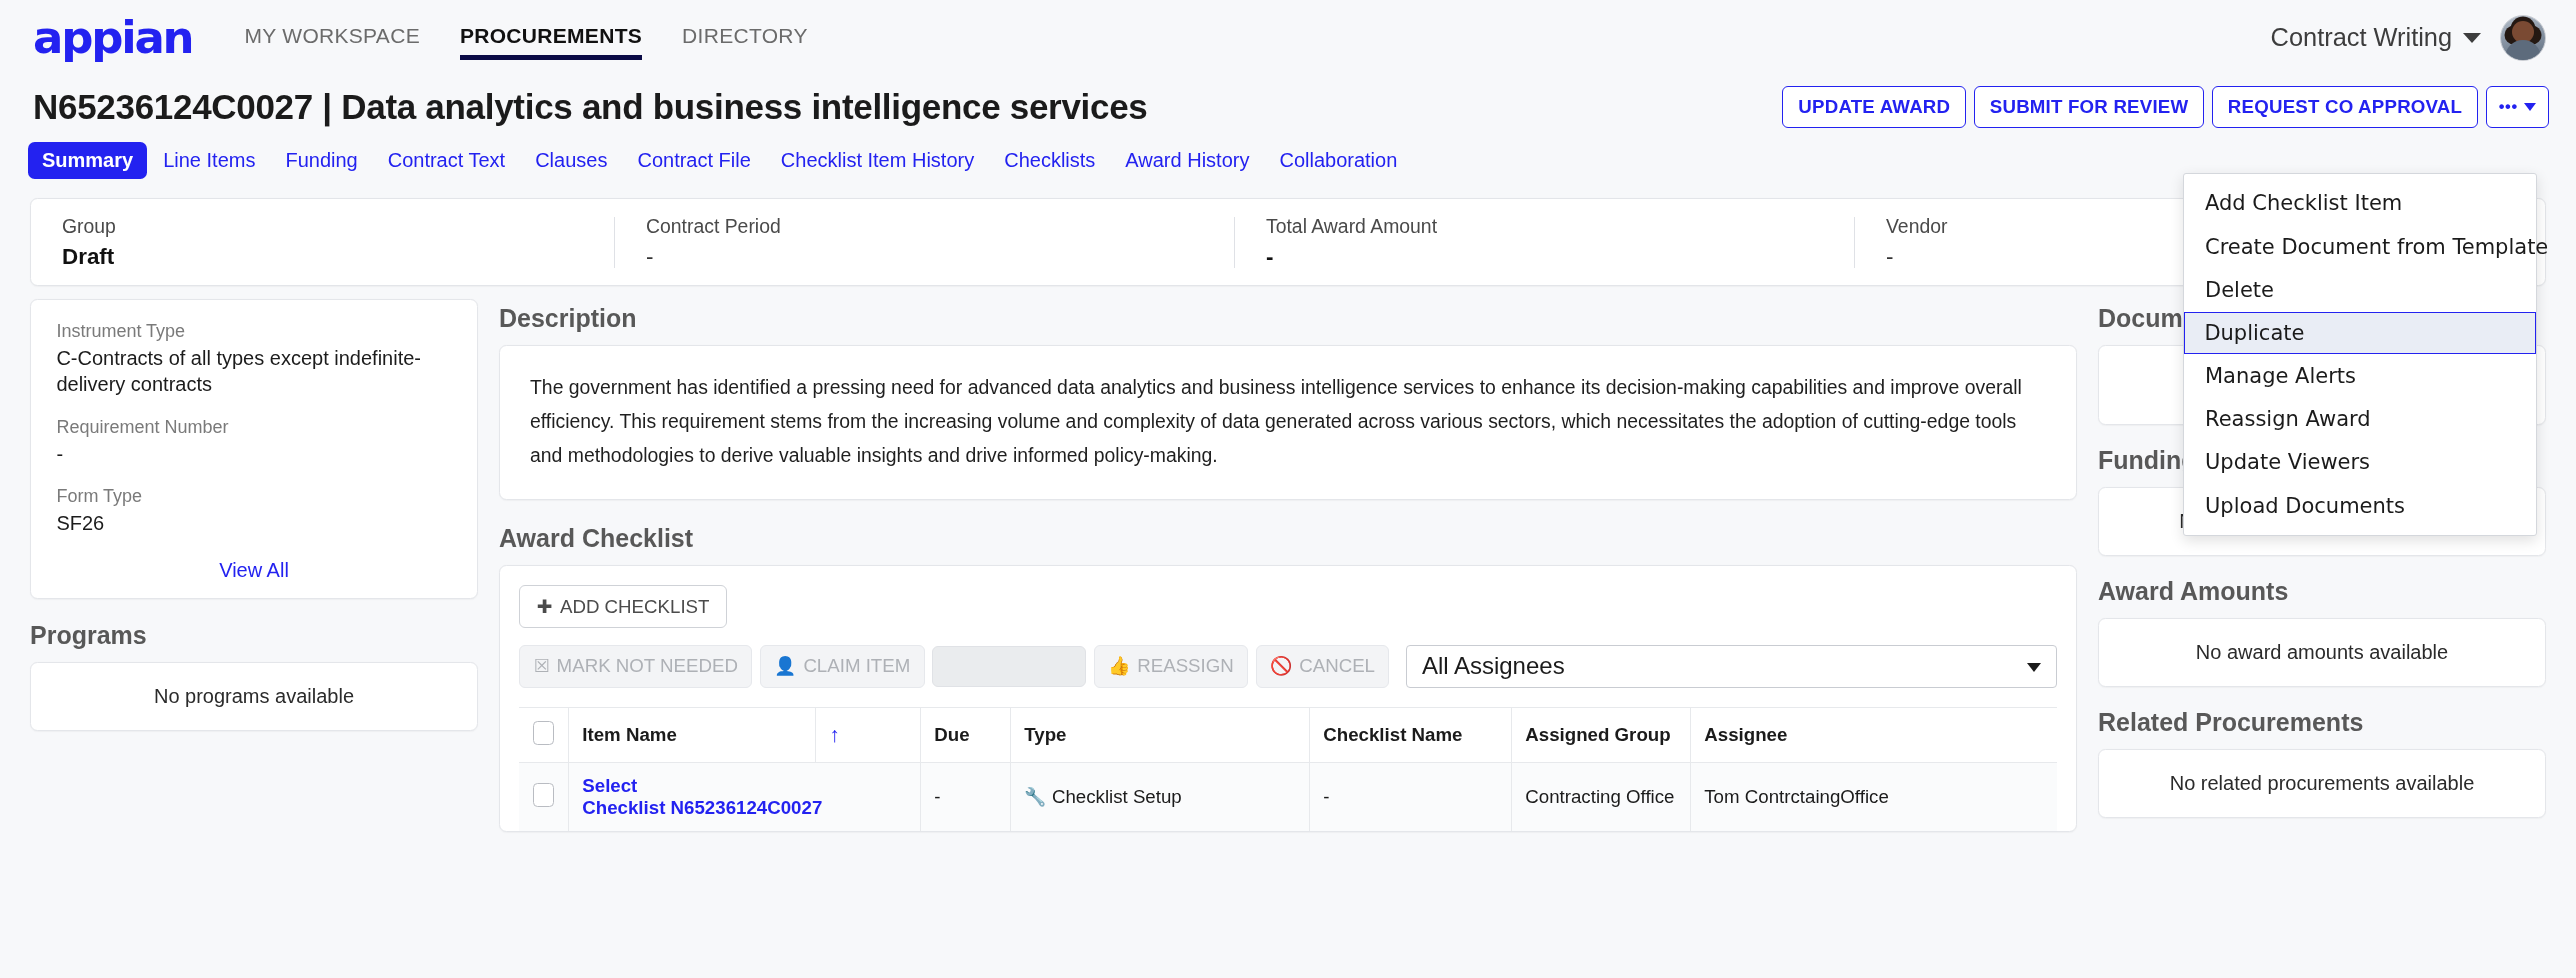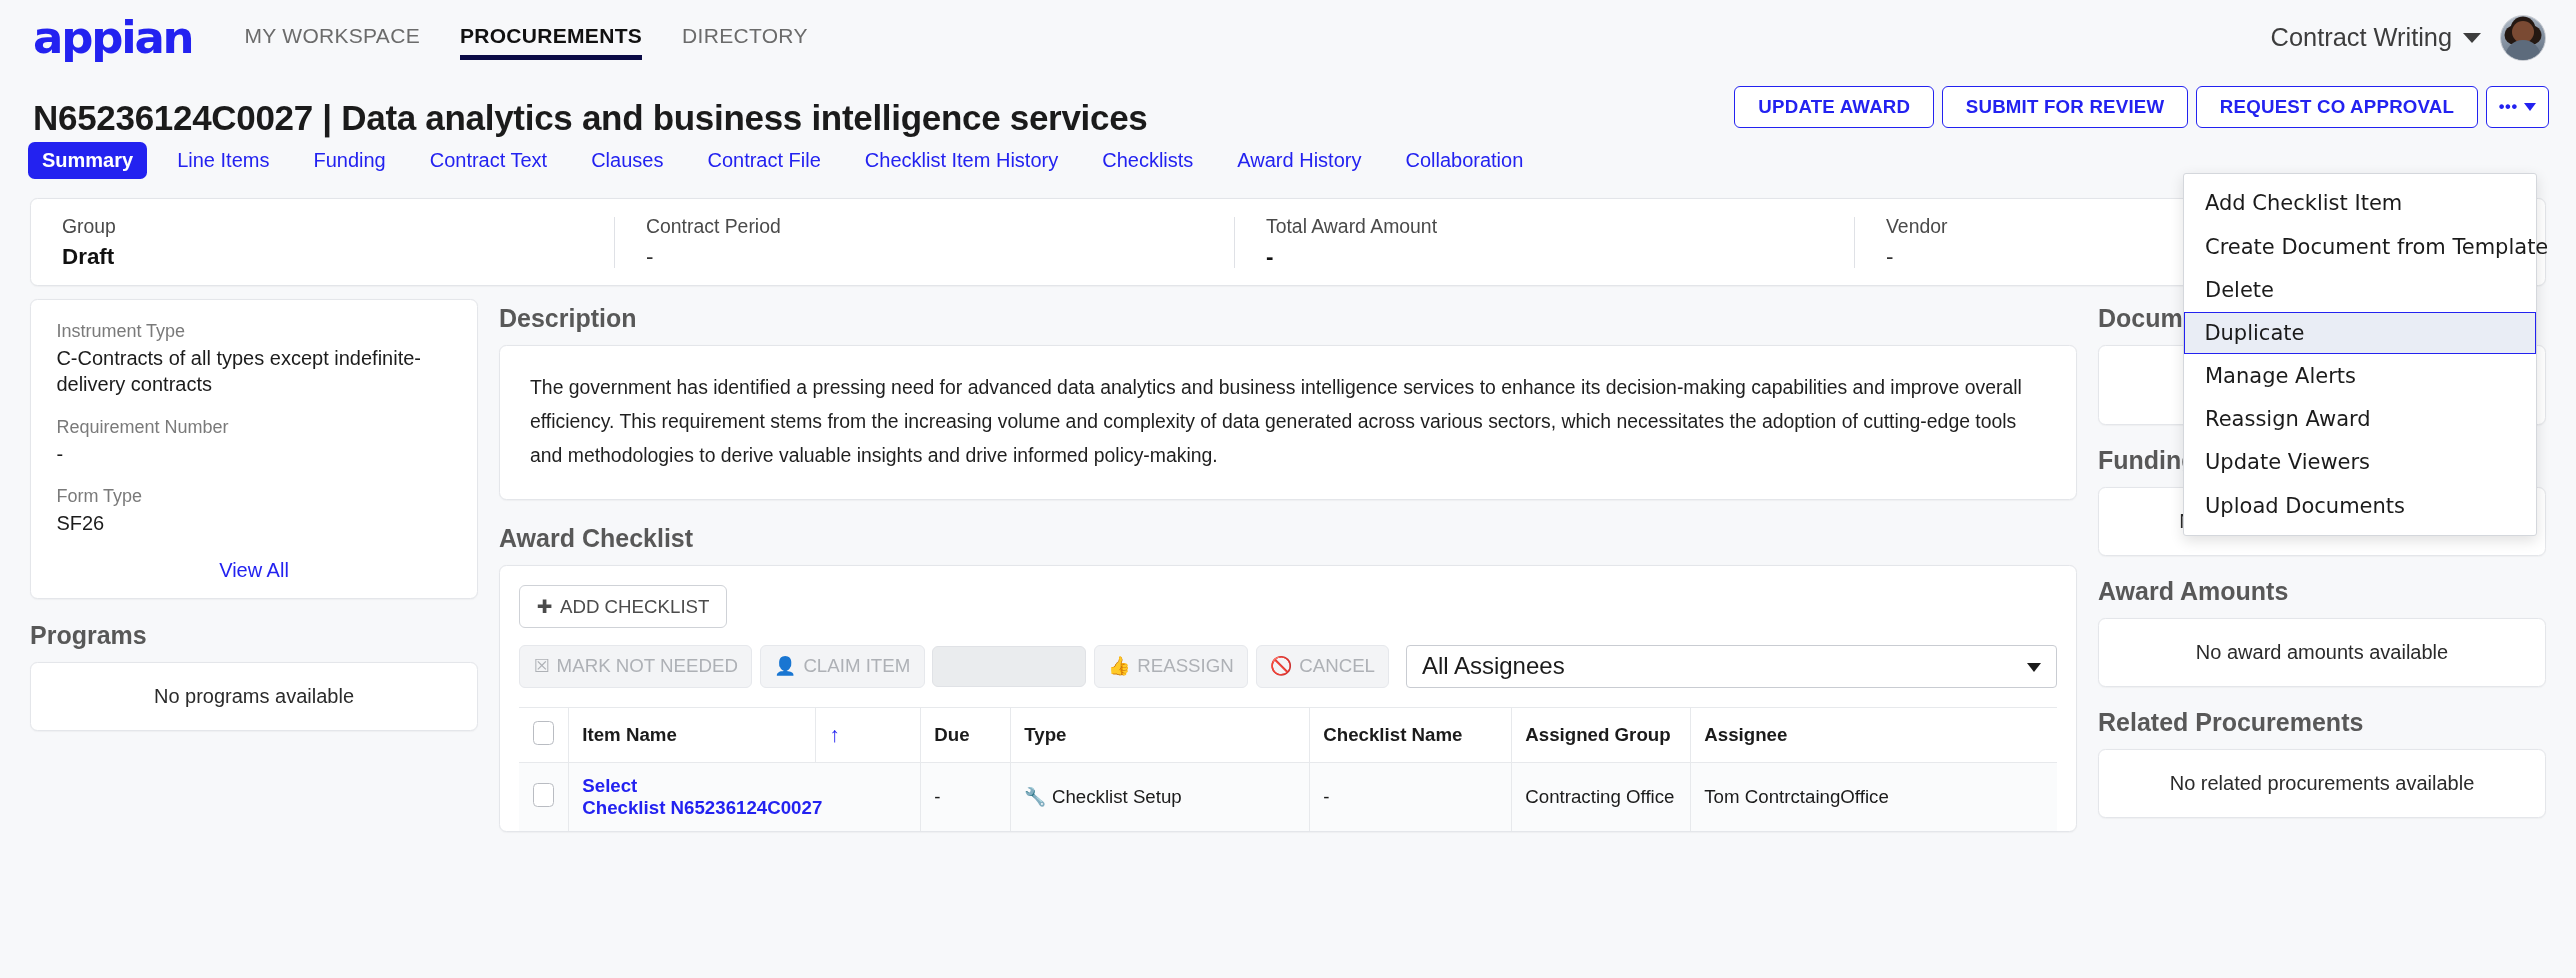--- a/index.html
+++ b/index.html
@@ -87,21 +87,21 @@
     border-radius:18px 18px 0 0;
     background:#5d6b7c;
   }
 
   
   #title-row {
     position: relative;
     height: 63px;
     padding: 0 33px;
     display: flex;
-    align-items: flex-end;
+    align-items: center;
   }
   #page-title {
     font-size: 35px;
     font-weight: 700;
     color: #1b1b1b;
     letter-spacing: -0.3px;
     white-space: nowrap;
   }
   #title-actions {
     position: absolute;
@@ -112,41 +112,41 @@
     gap: 7.5px;
   }
   .abtn {
     border: 1.5px solid #2322f0;
     border-radius: 6px;
     background: #fff;
     color: #2322f0;
     font-size: 18.7px;
     font-weight: 700;
     letter-spacing: 0.2px;
-    padding: 9px 23px;
+    padding: 9px 15px;
     white-space: nowrap;
     display: flex; align-items: center; justify-content: center;
     font-family: "Liberation Sans", sans-serif;
   }
   #more-btn { padding: 9px 12px; gap: 6px; font-size: 16.4px; }
   #more-dots { font-size: 16.4px; letter-spacing: 0.7px; line-height: 1; }
   #more-caret {
     width: 0; height: 0;
     border-left: 6.7px solid transparent;
     border-right: 6.7px solid transparent;
     border-top: 8.2px solid #2322f0;
   }
 
   
   #tabs {
     height: 45px;
     padding: 0 28px;
     display: flex;
     align-items: center;
-    gap: 16px;
+    gap: 2px;
   }
   .tab {
     font-size: 20px;
     color: #2322f0;
     padding: 6.7px 14px;
     border-radius: 6.7px;
     white-space: nowrap;
   }
   .tab.active {
     background: #2322f0;

